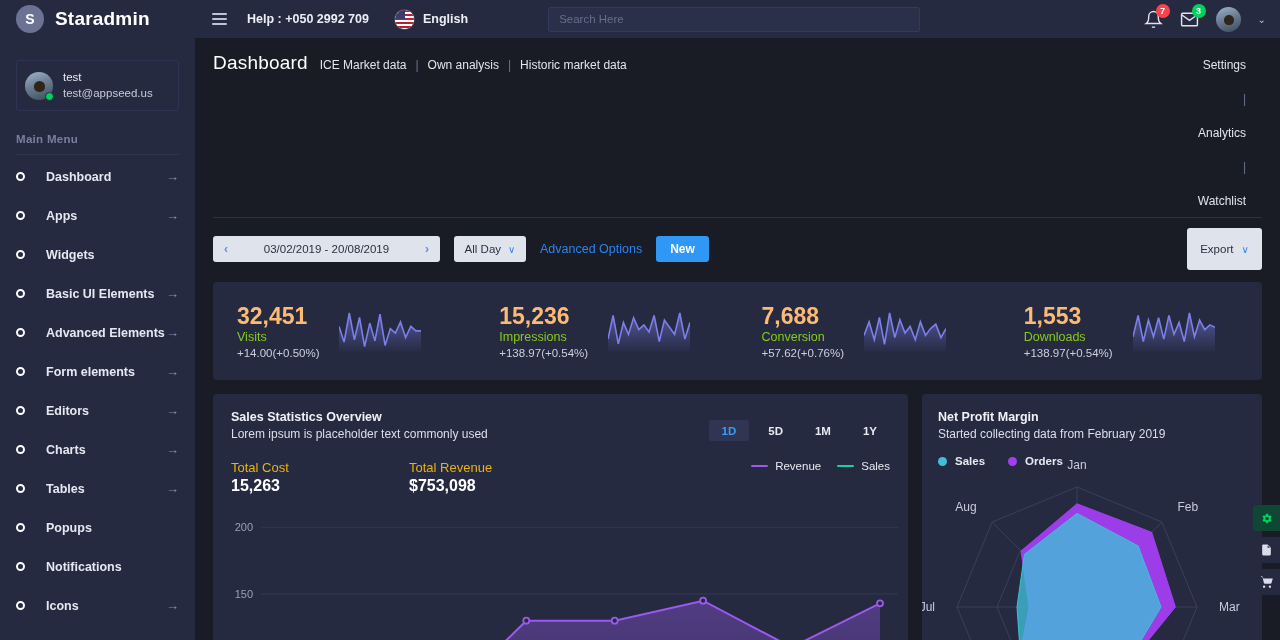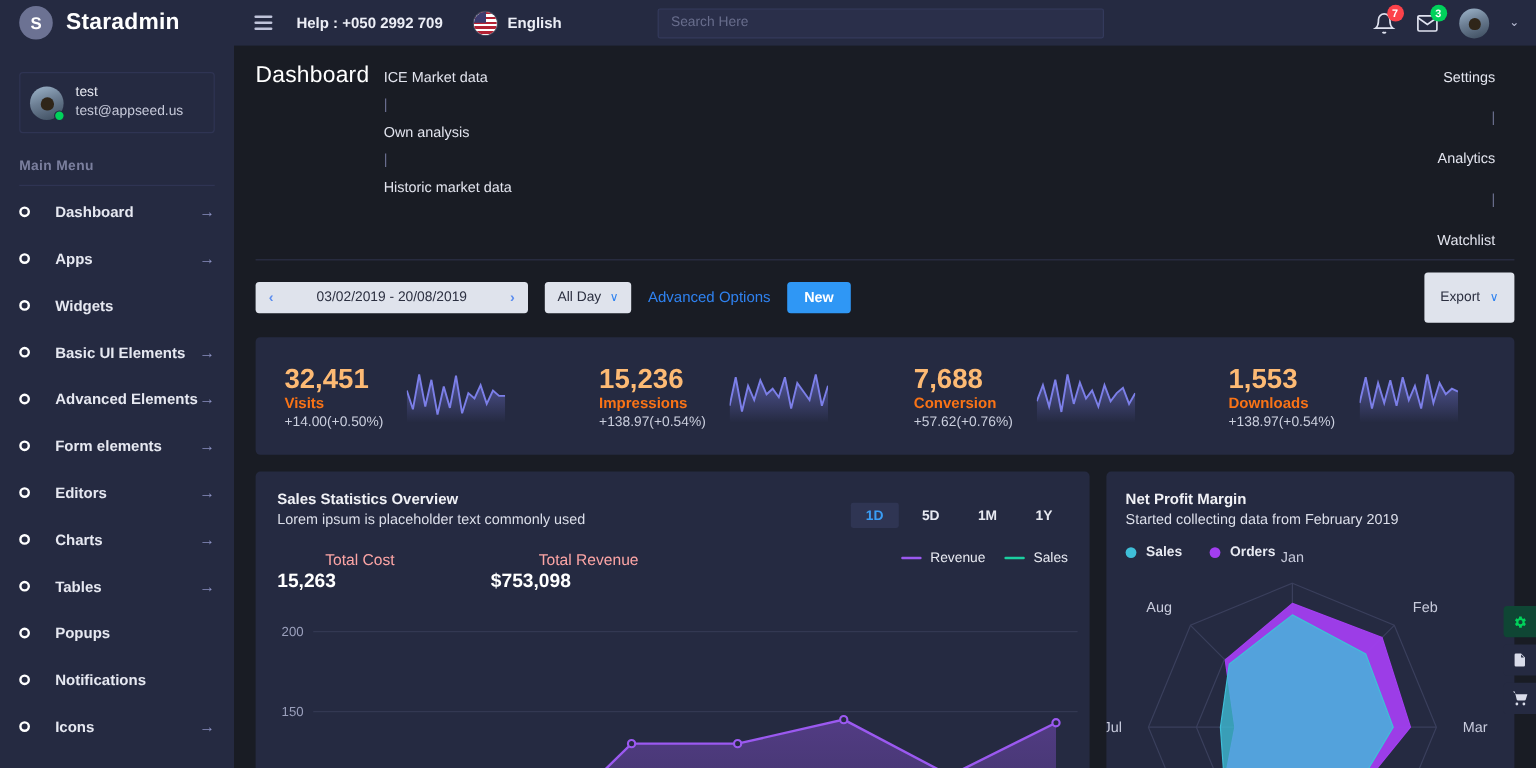--- a/index.html
+++ b/index.html
@@ -132,21 +132,21 @@
   .topavatar::after{ content:""; position:absolute; left:8px; top:8px;
     width:10px; height:10px; border-radius:50% 50% 45% 45%; background:#2f2519; }
   .caret { color: #b9bdd4; font-size: 10px; cursor: pointer; }
 
   
   .page-head {
     display: flex; align-items: baseline;
     padding: 14px 34px 0 18px;
   }
   .page-title { font-size: 19px; color: #fff; font-weight: normal; letter-spacing: .2px; }
-  .crumbs { margin-left: 12px; display: flex; align-items: baseline; gap: 9px; flex-direction: column; }
+  .crumbs { margin-left: 12px; display: flex; align-items: baseline; gap: 9px; }
   .crumb { font-size: 12px; color: #e2e4ee; cursor: pointer; }
   .crumb-sep { font-size: 12px; color: #6b7090; }
   .head-right { margin-left: auto; display: flex; align-items: flex-end; gap: 20px; flex-direction: column; }
   .head-link { font-size: 12px; color: #e2e4ee; cursor: pointer; }
   .head-rule { margin: 9px 18px 0 18px; height: 1px; background: #2c3046; }
 
   
   .toolbar { display: flex; align-items: center; padding: 10px 18px 0 18px; gap: 14px; }
   .daterange {
     width: 227px; height: 26px;
@@ -180,21 +180,21 @@
   
   .card { background: #252a41; border-radius: 4px; }
   .stats-card {
     margin: 12px 18px 0 18px;
     height: 98px;
     display: flex; align-items: center;
   }
   .stat { flex: 1; display: flex; align-items: center; padding-left: 24px; }
   .stat-txt { line-height: 1.22; }
   .stat-value { font-size: 23px; font-weight: bold; color: #fdba74; }
-  .stat-label { font-size: 12.5px; font-weight: bold; color: #f97316; }
+  .stat-label { font-size: 12.5px; font-weight: normal; color: #84cc16; }
   .stat-delta { font-size: 11.5px; color: #cbcfde; }
   .spark { margin-left: 20px; width: 82px; height: 44px; }
 
   
   .content-row { display: flex; gap: 14px; padding: 14px 18px 0 18px; }
   .sales-card { flex: 0 0 695px; height: 400px; padding: 16px 18px 0 18px; overflow: hidden; position: relative; }
   .profit-card { flex: 1; height: 400px; padding: 16px 16px 0 16px; overflow: hidden; position: relative; }
 
   .card-title { font-size: 12.5px; font-weight: bold; color: #f0f1f6; }
   .card-sub { font-size: 12px; color: #dcdfea; margin-top: 3px; }
@@ -203,21 +203,21 @@
   .rtab {
     min-width: 30px; height: 21px; padding: 0 13px;
     display: flex; align-items: center; justify-content: center;
     font-size: 11.5px; font-weight: bold; color: #e7e9f1;
     border-radius: 2px; cursor: pointer;
   }
   .rtab.active { background: #2f3553; color: #3a9df5; }
 
   .totals { display: flex; margin-top: 19px; }
   .total-block { width: 178px; }
-  .total-label { font-size: 13px; color: #fca5a5; margin-left: 40px; }
+  .total-label { font-size: 13px; color: #eab308; }
   .total-value { font-size: 16px; font-weight: bold; color: #fff; margin-top: 2px; }
 
   .legend { position: absolute; right: 18px; top: 66px; display: flex; gap: 16px; align-items: center; }
   .lg { display: flex; align-items: center; gap: 7px; }
   .lg-line { width: 17px; height: 2.5px; border-radius: 2px; }
   .lg-text { font-size: 11.5px; color: #e7e9f1; }
 
   .line-chart { position: absolute; left: 0; top: 100px; width: 695px; height: 300px; }
 
   .radar-legend { display: flex; gap: 23px; margin-top: 14px; }

